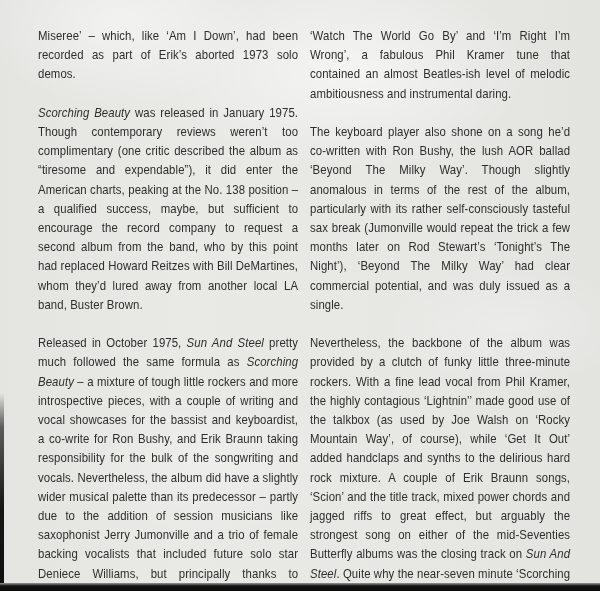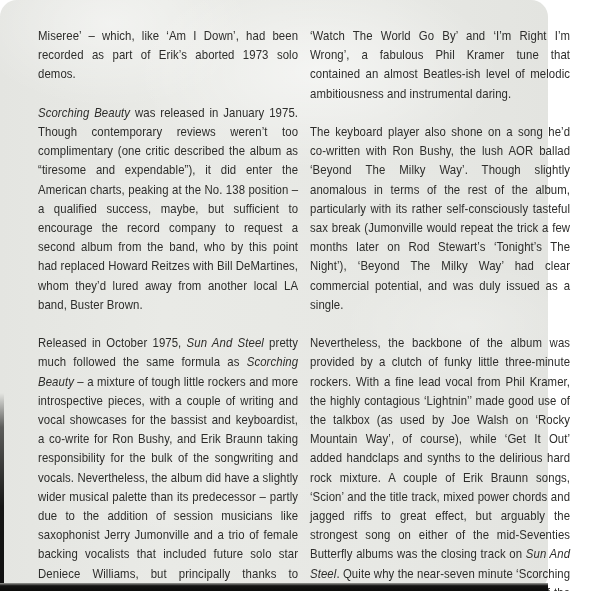--- a/index.html
+++ b/index.html
@@ -5,31 +5,30 @@
   html, body {
     margin: 0;
     padding: 0;
     width: 600px;
     height: 591px;
     overflow: hidden;
     font-family: "Liberation Sans", sans-serif;
   }
   .page {
     position: relative;
-    width: 548px;
+    width: 600px;
     height: 591px;
     background-color: #e7e8e4;
     background-image:
       radial-gradient(ellipse 260px 140px at 58% 12%, rgba(255,255,255,0.55), rgba(255,255,255,0) 70%),
       radial-gradient(ellipse 200px 120px at 20% 4%, rgba(255,255,255,0.45), rgba(255,255,255,0) 70%),
       radial-gradient(ellipse 180px 90px at 85% 55%, rgba(255,255,255,0.25), rgba(255,255,255,0) 70%),
       radial-gradient(ellipse 220px 110px at 35% 78%, rgba(255,255,255,0.2), rgba(255,255,255,0) 70%),
       linear-gradient(90deg, #e4e5e1 0%, #e9eae6 30%, #e7e8e4 70%, #e3e4e0 100%);
     color: #2d2d2b;
-    border-radius: 17px;
   }
   .col {
     position: absolute;
     top: 26px;
     width: 306px;
     transform: scaleX(0.85);
     transform-origin: left top;
     font-size: 13.4px;
     line-height: 19.2px;
     text-align: justify;

